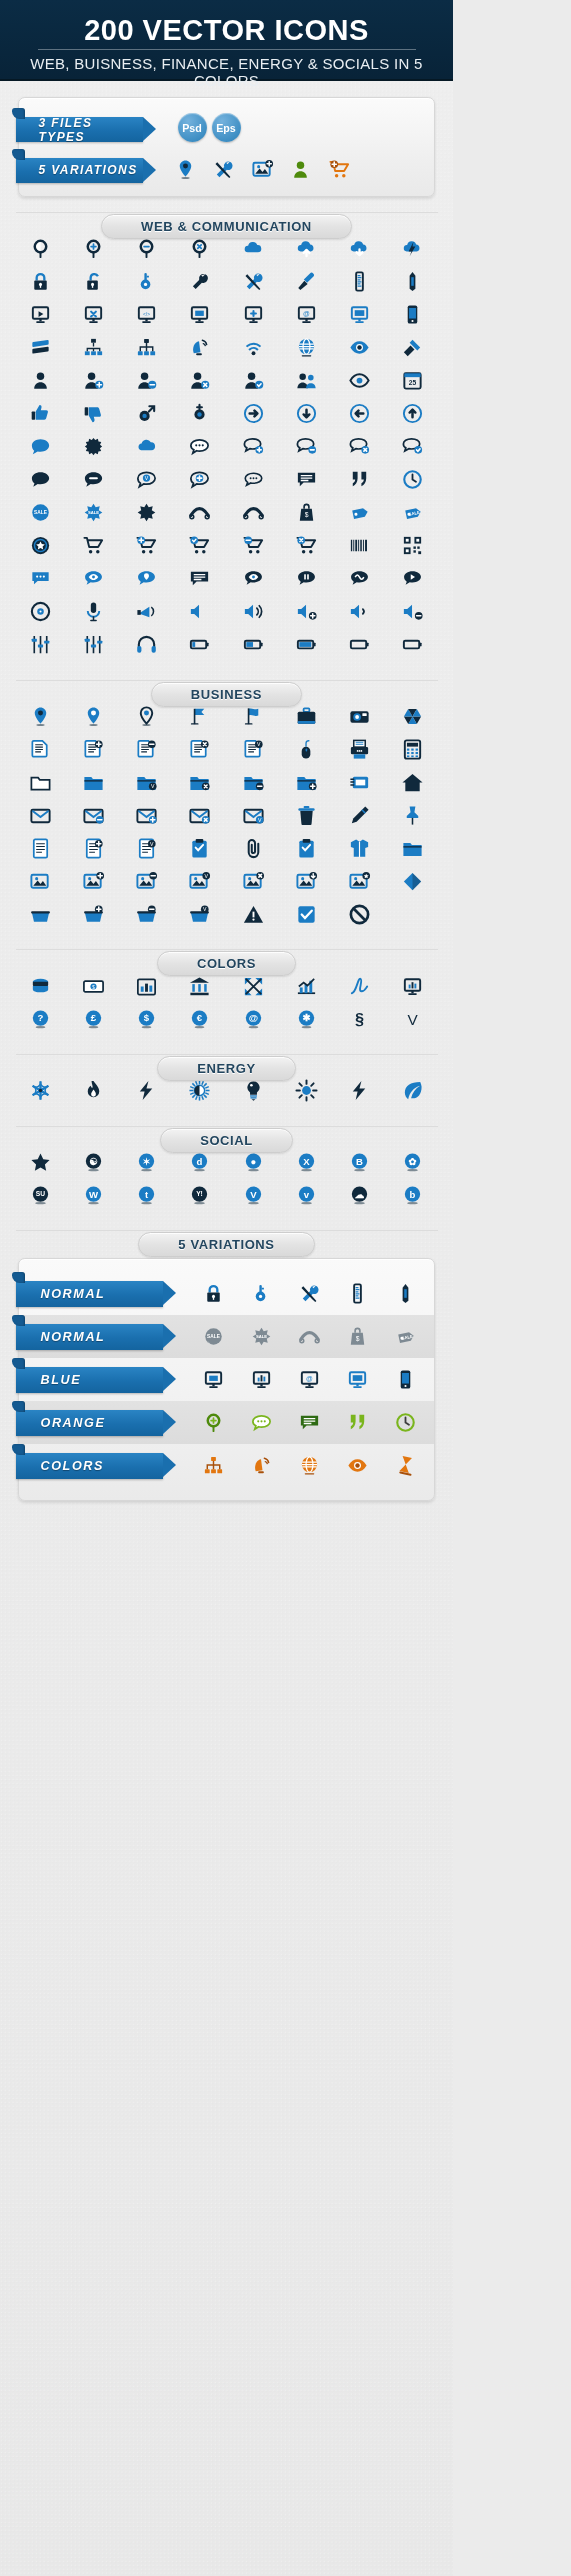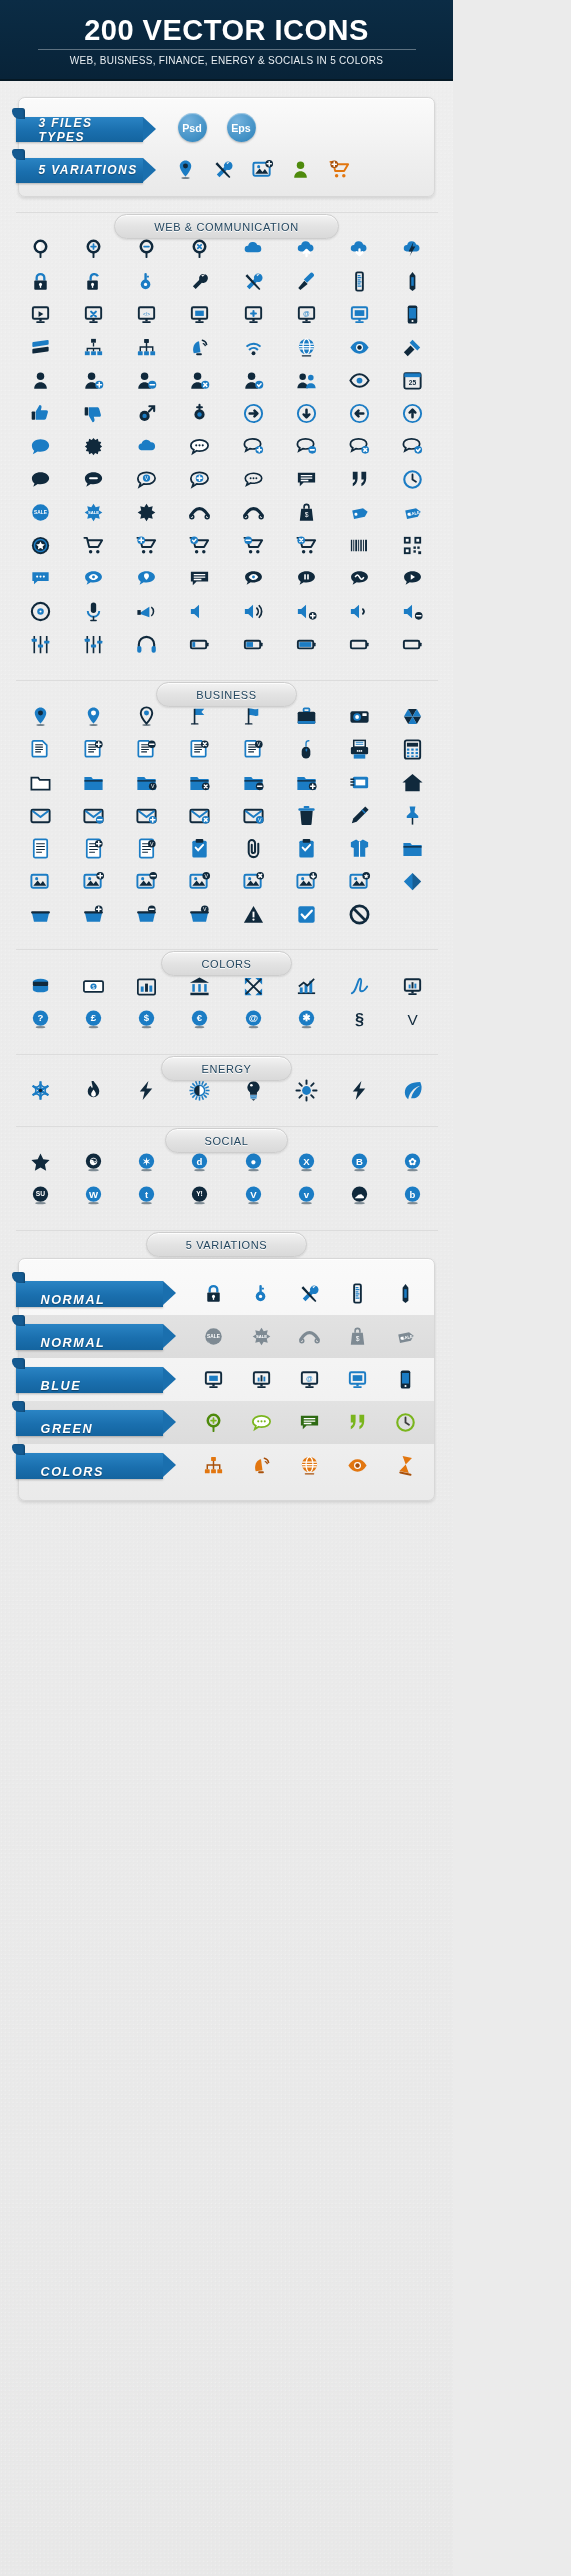--- a/index.html
+++ b/index.html
@@ -32,21 +32,21 @@
     font-weight: bold;
     letter-spacing: 0.5px;
     line-height: 33px;
   }
   .banner-rule {
     width: 378px; height: 1px; margin: 2.9px auto 4.8px auto;
     background: rgba(255,255,255,.35);
   }
   .banner-sub {
     color: #e9eef2;
-    font-size: 10px;
+    font-size: 15px;
     letter-spacing: 0.3px;
   }
 
   
   .panel {
     margin: 15.5px 18.4px 0 18.4px;
     background: linear-gradient(180deg,#fbfbfb 0%, #efefef 62%, #e9e9e9 100%);
     border: 1px solid #d7d7d7;
     border-radius: 6.8px;
     box-shadow: 0 1.9px 2.9px rgba(0,0,0,.10), inset 0 1px 0 #fff;
@@ -74,21 +74,21 @@
     position: absolute; left: -3.9px; top: -8.7px; width: 13.6px; height: 10.7px;
     background: #145a91;
     border-radius: 2.9px 2.9px 0 7.8px;
     box-shadow: inset -1px 0 1.9px rgba(0,0,0,.25);
   }
   .ribbon-label {
     color: #fff; font-size: 12px; font-style: italic; font-weight: bold;
     letter-spacing: 1.4px; padding-left: 23px;
     text-shadow: 0 1px 1px rgba(0,0,0,.35);
   }
-  .chips { display: flex; align-items: center; gap: 20px; margin-left: 35px; }
+  .chips { display: flex; align-items: center; gap: 5px; margin-left: 35px; }
   .chip {
     width: 29px; height: 29px; border-radius: 50%;
     background: radial-gradient(circle at 35% 28%, #74b2dd, #3f8fc4 70%, #2e7cb0);
     color: #fff; font-size: 10.7px; font-weight: bold;
     display: flex; align-items: center; justify-content: center;
     box-shadow: 0 1px 1.9px rgba(0,0,0,.25), inset 0 1px 1px rgba(255,255,255,.45);
   }
   .var-icons { display: flex; align-items: center; gap: 13.6px; margin-left: 31px; }
   .var-icons .ic { width: 25px; height: 25px; }
 
@@ -103,21 +103,21 @@
     content: ""; position: absolute; left: 0; right: 0; top: 14.5px;
     height: 1px; background: #dcdcdc;
   }
   .pill {
     position: relative; z-index: 2;
     padding: 0 39px; height: 25px; line-height: 24px;
     border-radius: 12.6px;
     background: linear-gradient(180deg,#f3f3f3 0%, #e3e3e3 50%, #d9d9d9 100%);
     border: 1px solid #cdcdcd;
     box-shadow: 0 1px 1.9px rgba(0,0,0,.10), inset 0 1px 0 rgba(255,255,255,.85);
-    color: #23465f; font-size: 11px; font-weight: normal; letter-spacing: 0.6px;
+    color: #23465f; font-size: 13px; font-weight: bold; letter-spacing: 0.6px;
     text-shadow: 0 1px 0 #fff;
     white-space: nowrap;
     margin-top: 29px;
   }
 
   
   .grid {
     display: grid;
     grid-template-columns: repeat(8, 1fr);
     padding: 5.8px 13.6px 3.9px 13.6px;
@@ -134,21 +134,21 @@
     background: linear-gradient(180deg,#fafafa 0%, #f0f0f0 70%, #eaeaea 100%);
     border: 1px solid #d7d7d7;
     border-radius: 6.8px;
     box-shadow: 0 1.9px 2.9px rgba(0,0,0,.10), inset 0 1px 0 #fff;
     padding: 12.6px 0 12.6px 0;
   }
   .vrow {
     position: relative; height: 43px; display: flex; align-items: center;
   }
   .vrow.alt { background: linear-gradient(180deg,#e2e2e2,#dcdcdc); }
-  .vrow .ribbon { width: 147px; height: 26px; align-items: flex-end; }
+  .vrow .ribbon { width: 147px; height: 26px; }
   .vrow .ribbon:after { left: 147px; border-left-color: #1a6fae; }
   .vrow .ribbon-label { font-size: 12.6px; letter-spacing: 1.6px; padding-left: 25px; }
   .vicons { display: flex; align-items: center; gap: 21px; margin-left: 37px; }
   .vicons .ic { width: 27px; height: 27px; display:flex; align-items:center; justify-content:center; }
 </style>
 </head>
 <body>
 
 <div id="root">
 
@@ -1896,21 +1896,21 @@
               <rect x="7" y="2.5" width="10" height="19" rx="2" fill="#10293c"></rect>
               <rect x="8.4" y="5.2" width="7.2" height="11" fill="#1b7cc4"></rect>
               <circle cx="12" cy="18.8" r="1.1" fill="#fff"></circle>
             </svg>
           </span>
         </div>
       </div>
       <div class="vrow alt">
         <div class="ribbon">
           <span class="ribbon-tail"></span>
-          <span class="ribbon-label">GREEN</span>
+          <span class="ribbon-label">ORANGE</span>
         </div>
         <div class="vicons">
           <span class="ic">
             <svg width="23" height="23" viewBox="0 0 24 24">
               <circle cx="12" cy="10" r="6" fill="none" stroke="#4e8a0c" stroke-width="2.6"></circle>
               <path d="M12 7.5v5M9.5 10h5" stroke="#7ab51d" stroke-width="1.8" stroke-linecap="round"></path>
               <rect x="11" y="16" width="2" height="6" rx="1" fill="#4e8a0c"></rect>
             </svg>
           </span>
           <span class="ic">

